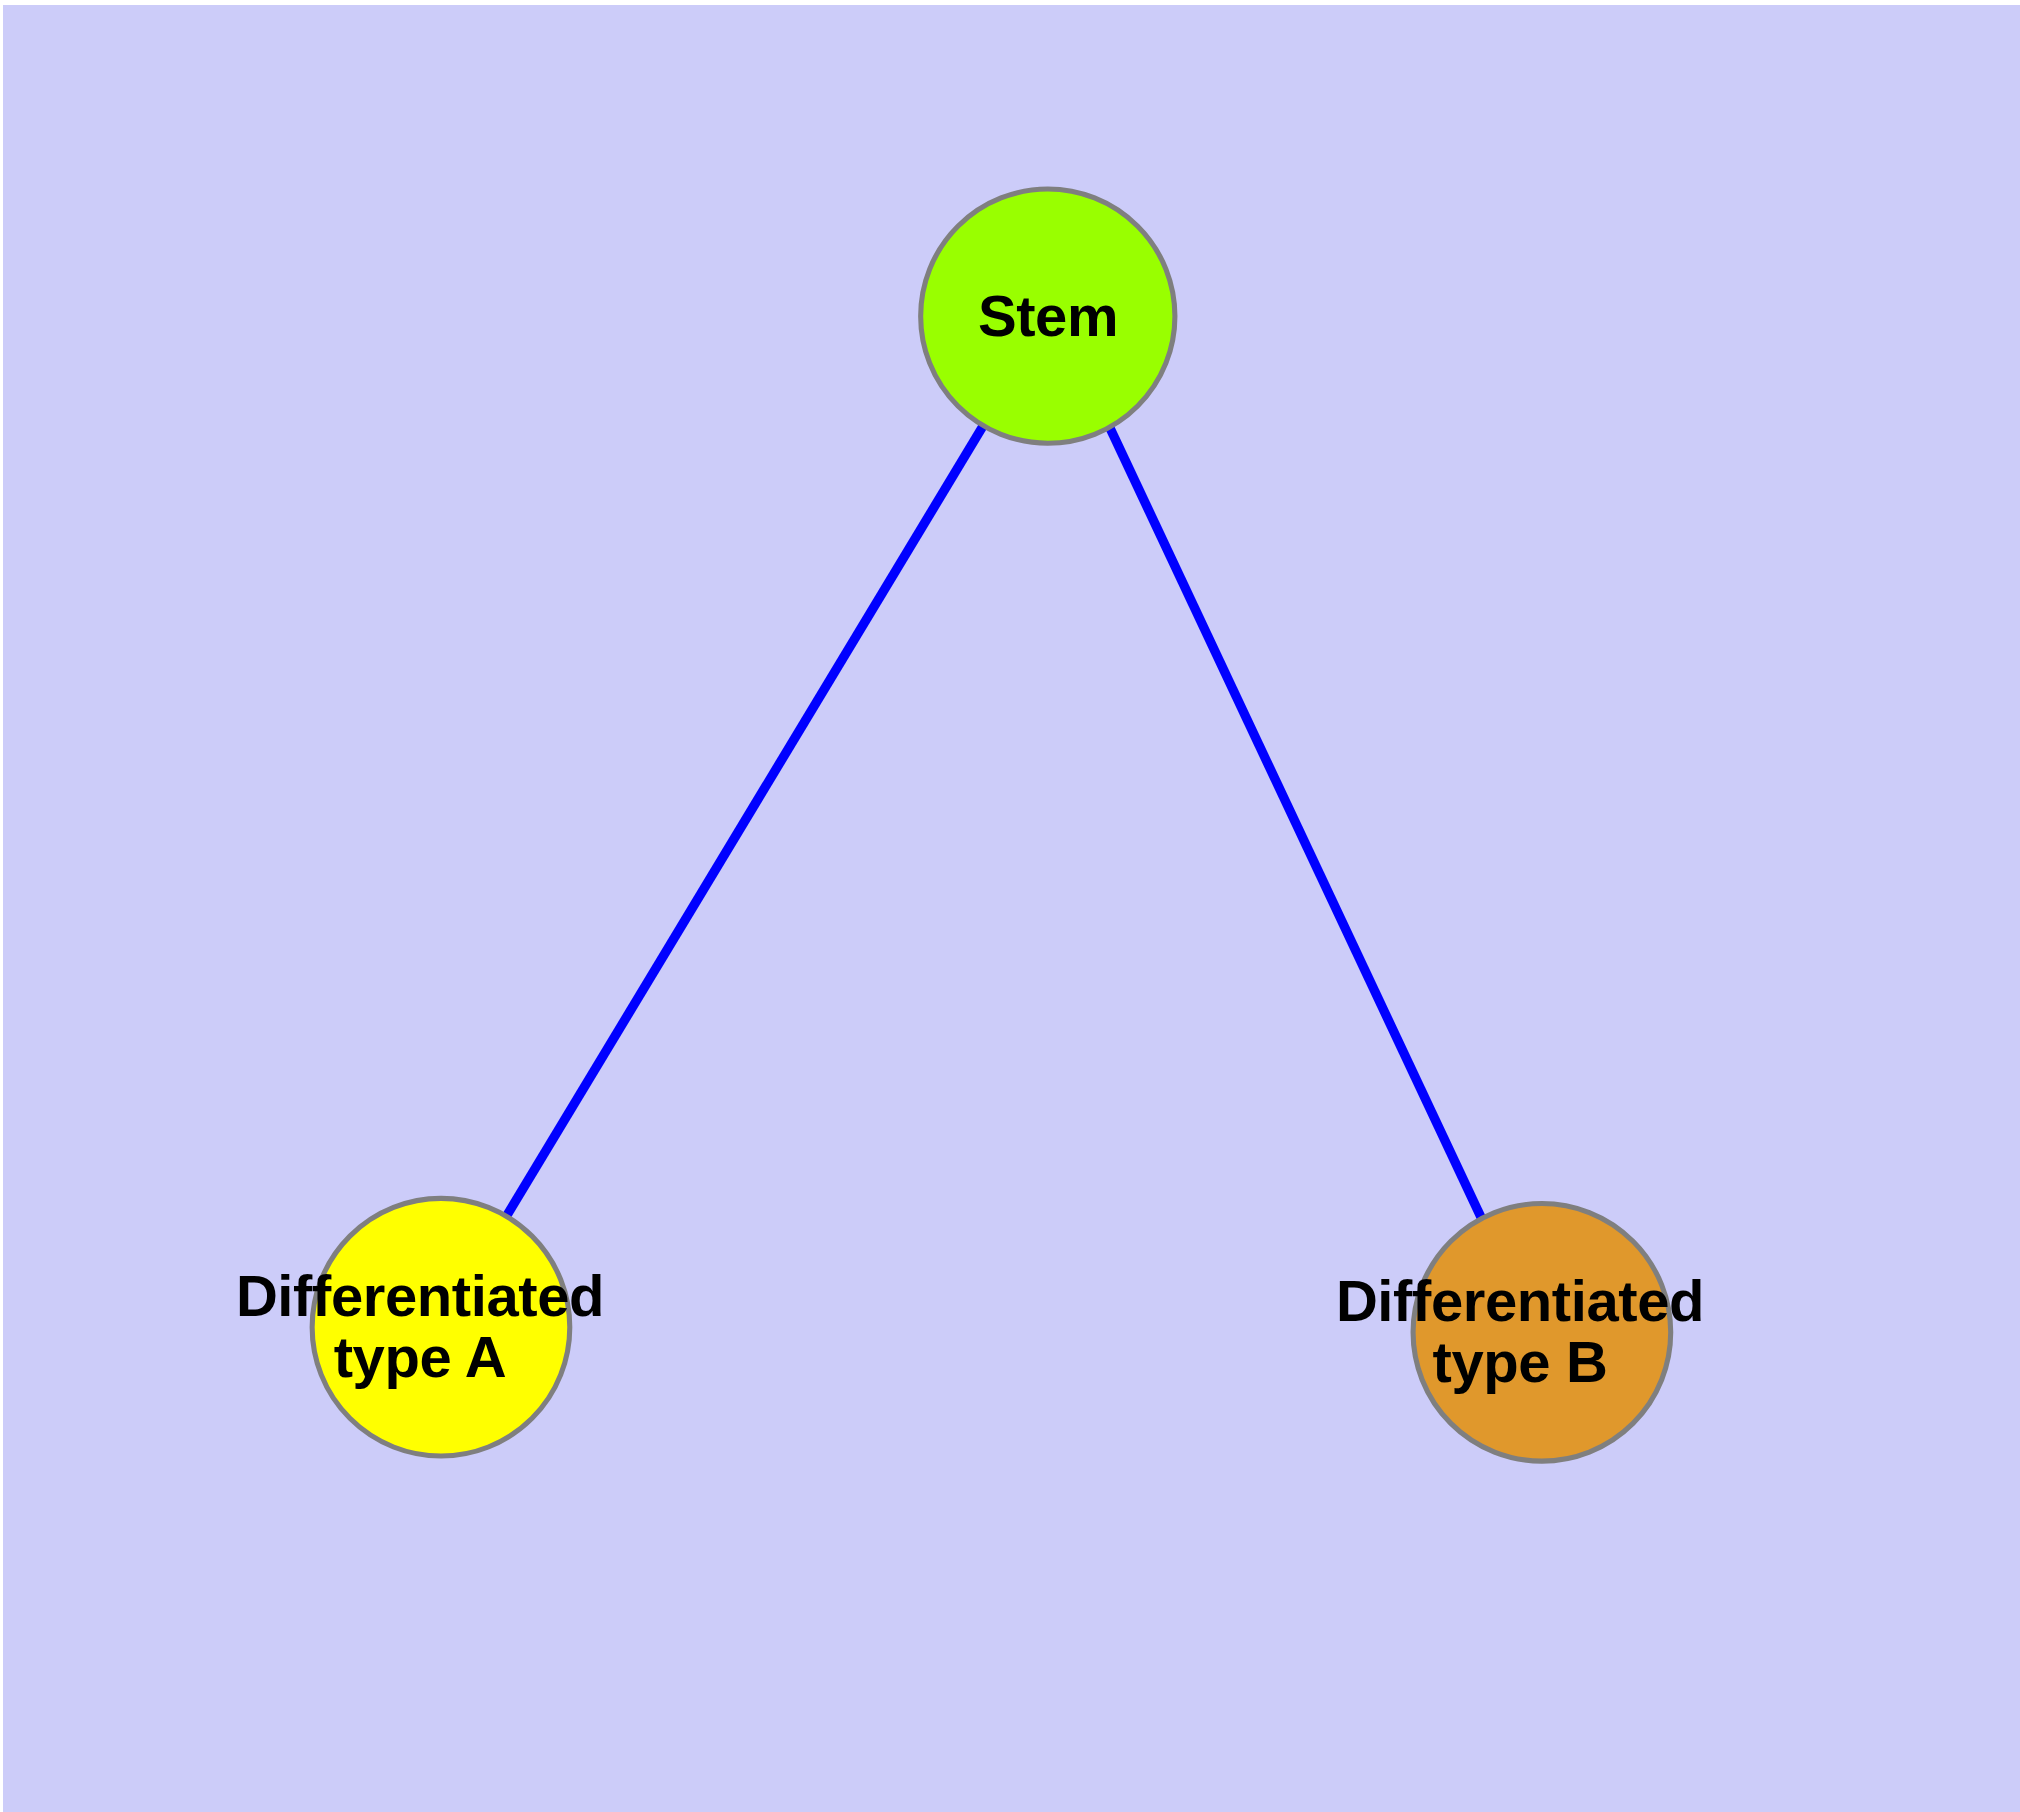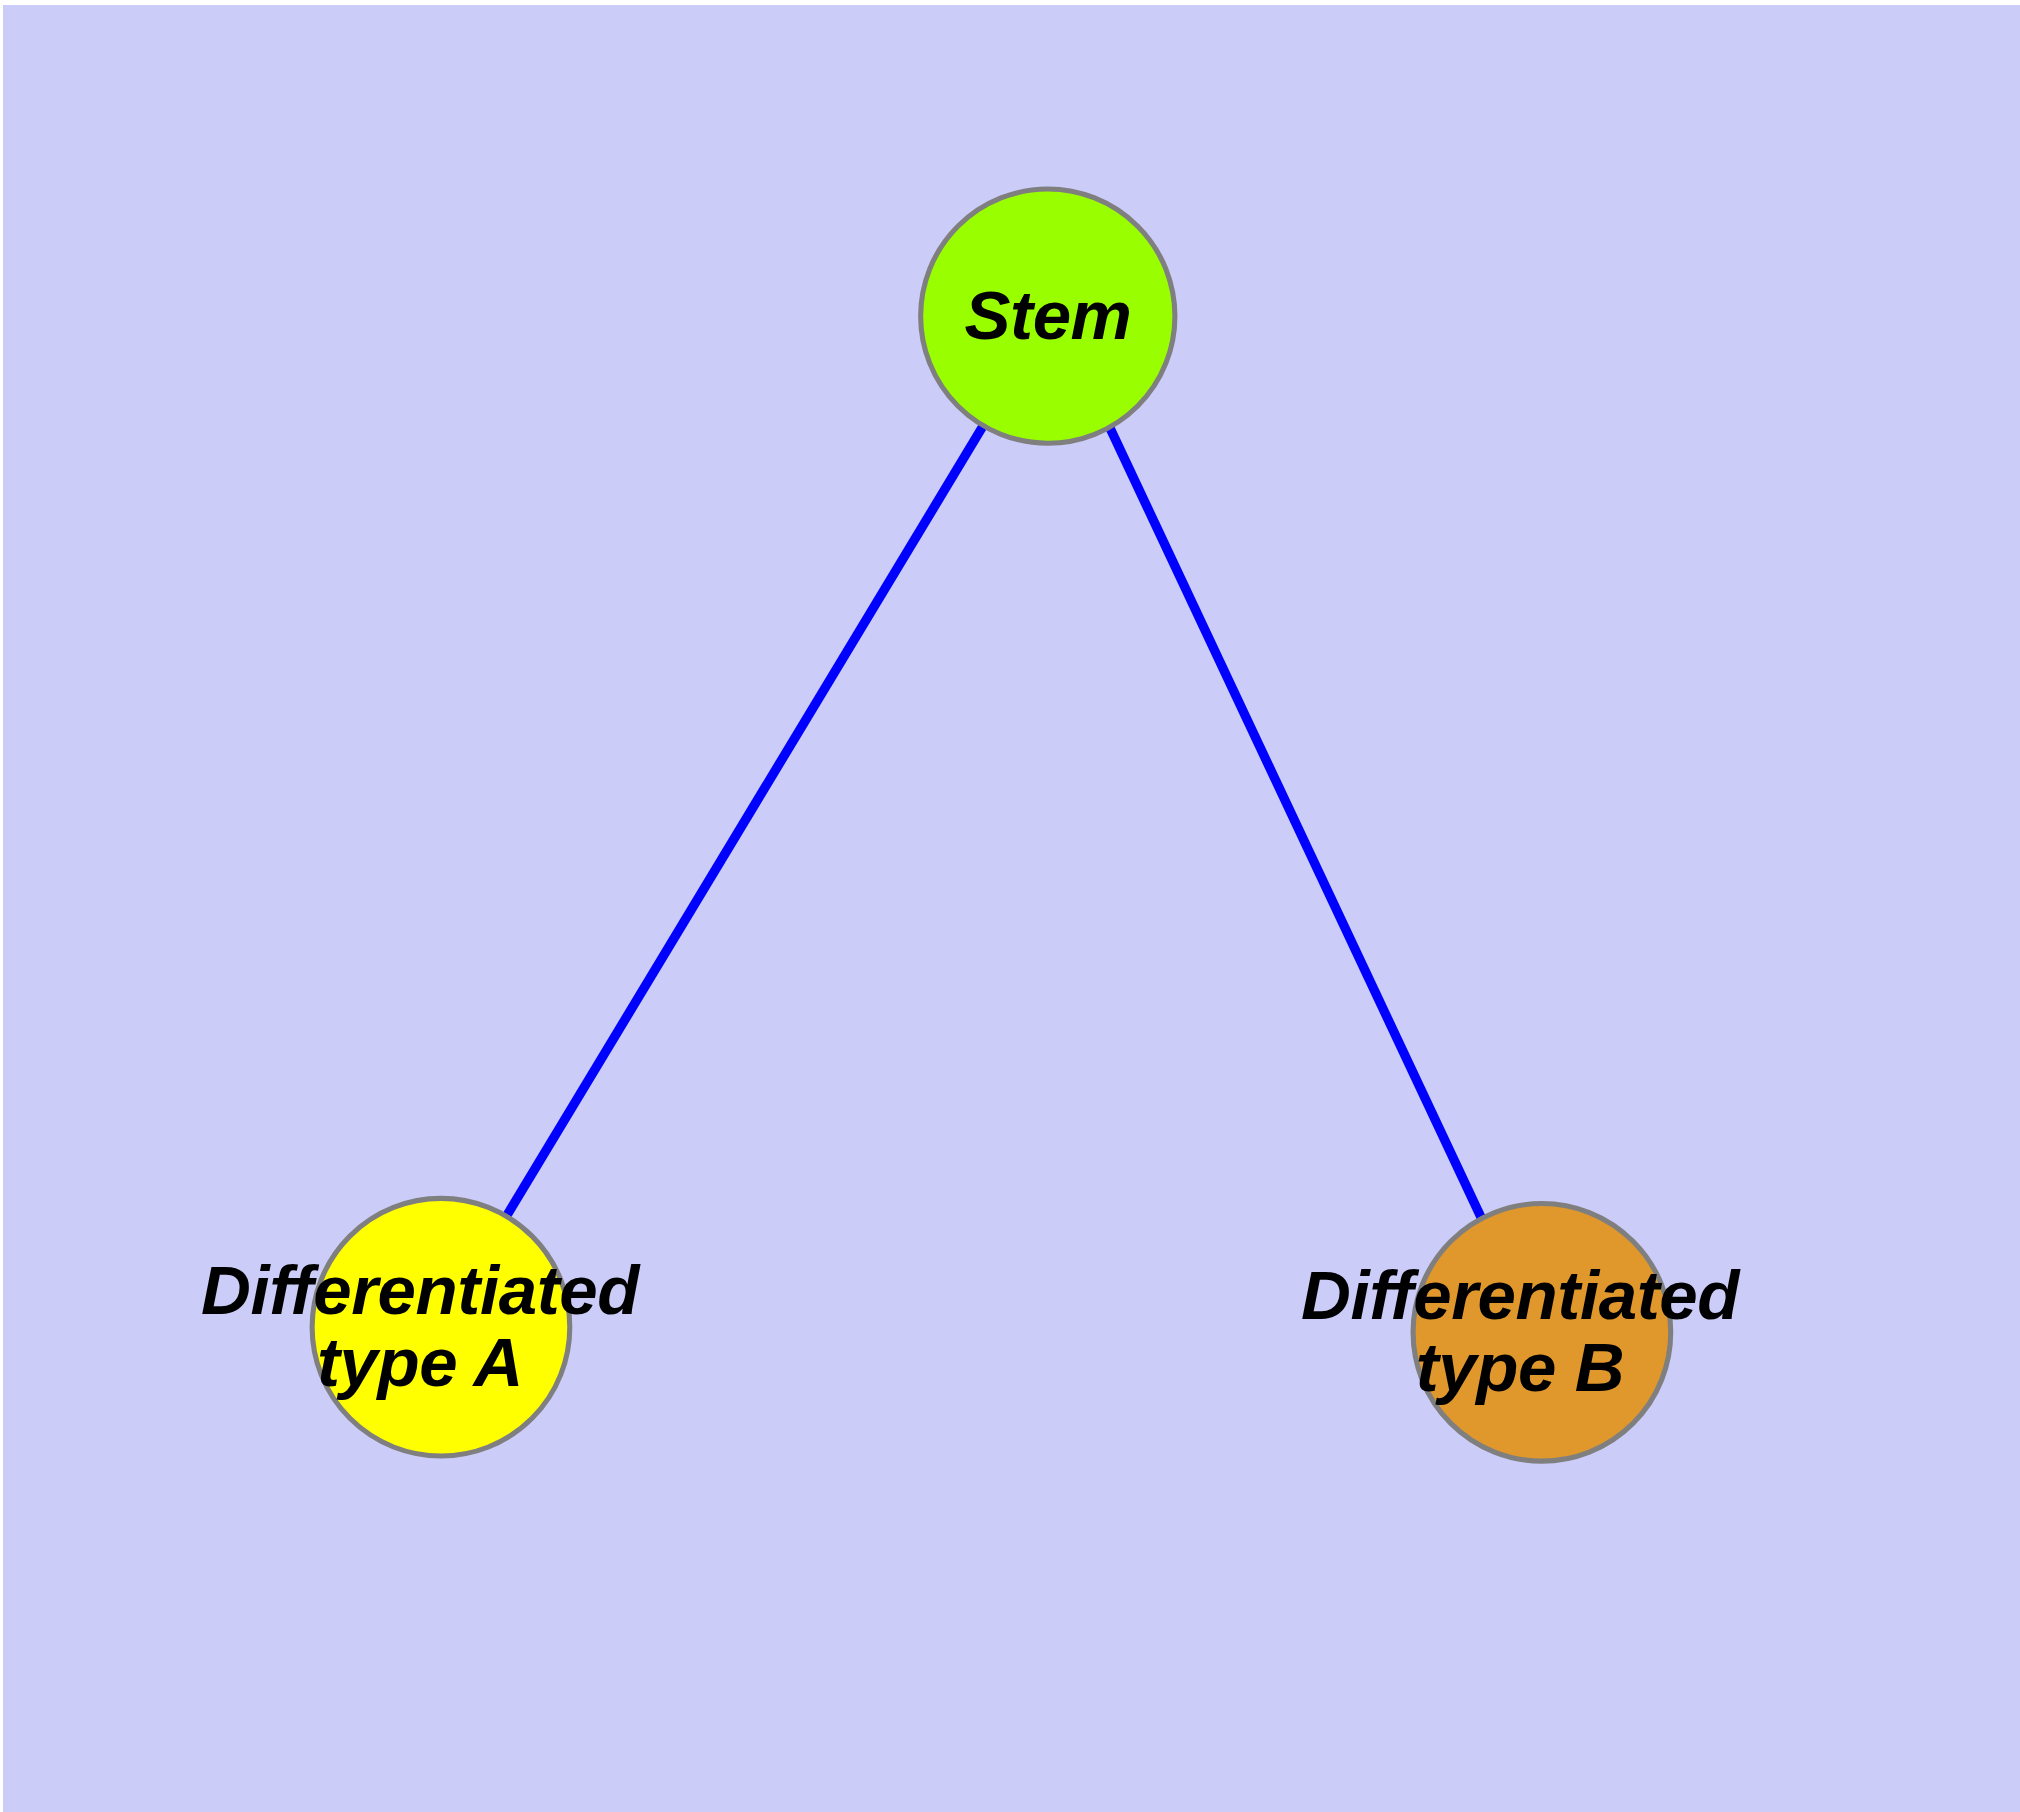--- a/index.html
+++ b/index.html
@@ -27,28 +27,27 @@
     position: absolute;
     left: 0;
     top: 0;
     width: 2021px;
     height: 1812px;
   }
   .node-label {
     position: absolute;
     text-align: center;
     font-weight: bold;
-    font-size: 69px;
+    font-size: 58px;
     line-height: 1.05;
     color: #000000;
     white-space: pre;
     transform: translate(-50%, -50%);
     letter-spacing: -0.4px;
     pointer-events: none;
-    font-style: italic;
   }
 </style>
 </head>
 <body>
 
 <div id="canvas" style="background: rgb(255, 255, 255);">
 
   <div id="plot-bg" style="background: rgb(204, 204, 249);"></div>
 
   <svg id="graph-svg" viewBox="0 0 2384 2138" xmlns="http://www.w3.org/2000/svg">

